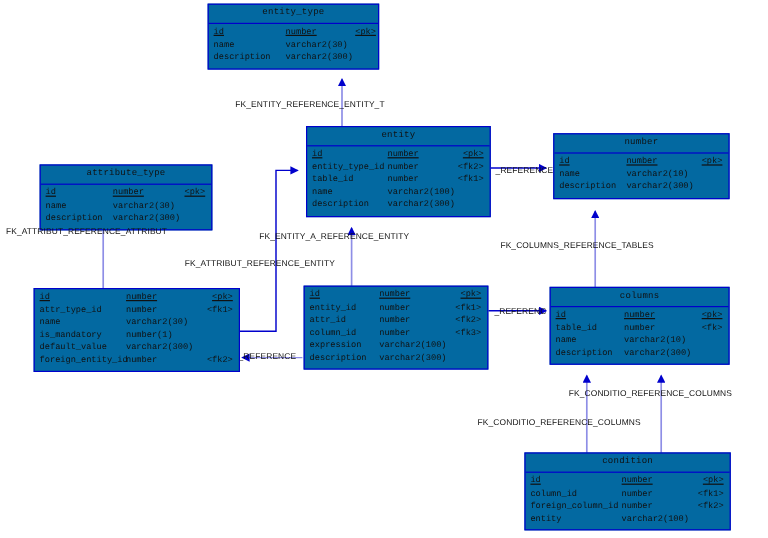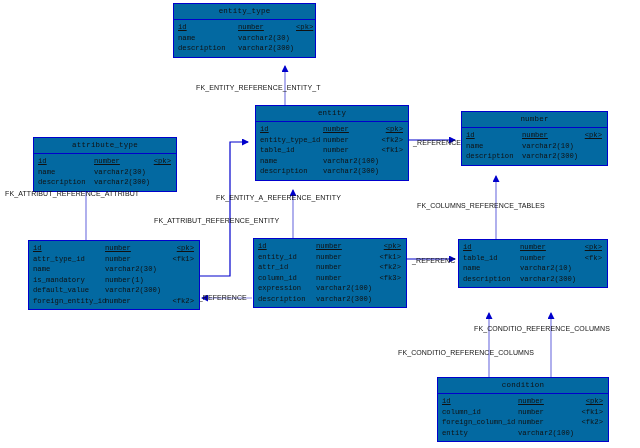--- a/index.html
+++ b/index.html
@@ -297,20 +297,21 @@
       </div>
       <div class="col-row">
         <span class="col-name" style="width:58px">description</span>
         <span class="col-type" style="width:57px">varchar2(300)</span>
         <span class="col-key"></span>
       </div>
     </div>
   </div>
 
   <div class="entity-box" style="left:458px; top:239px; width:150px;">
+    <div class="entity-title">columns</div>
     <div class="entity-cols">
       <div class="col-row pk">
         <span class="col-name" style="width:57px">id</span>
         <span class="col-type" style="width:58px">number</span>
         <span class="col-key">&lt;pk&gt;</span>
       </div>
       <div class="col-row">
         <span class="col-name" style="width:57px">table_id</span>
         <span class="col-type" style="width:58px">number</span>
         <span class="col-key">&lt;fk&gt;</span>

